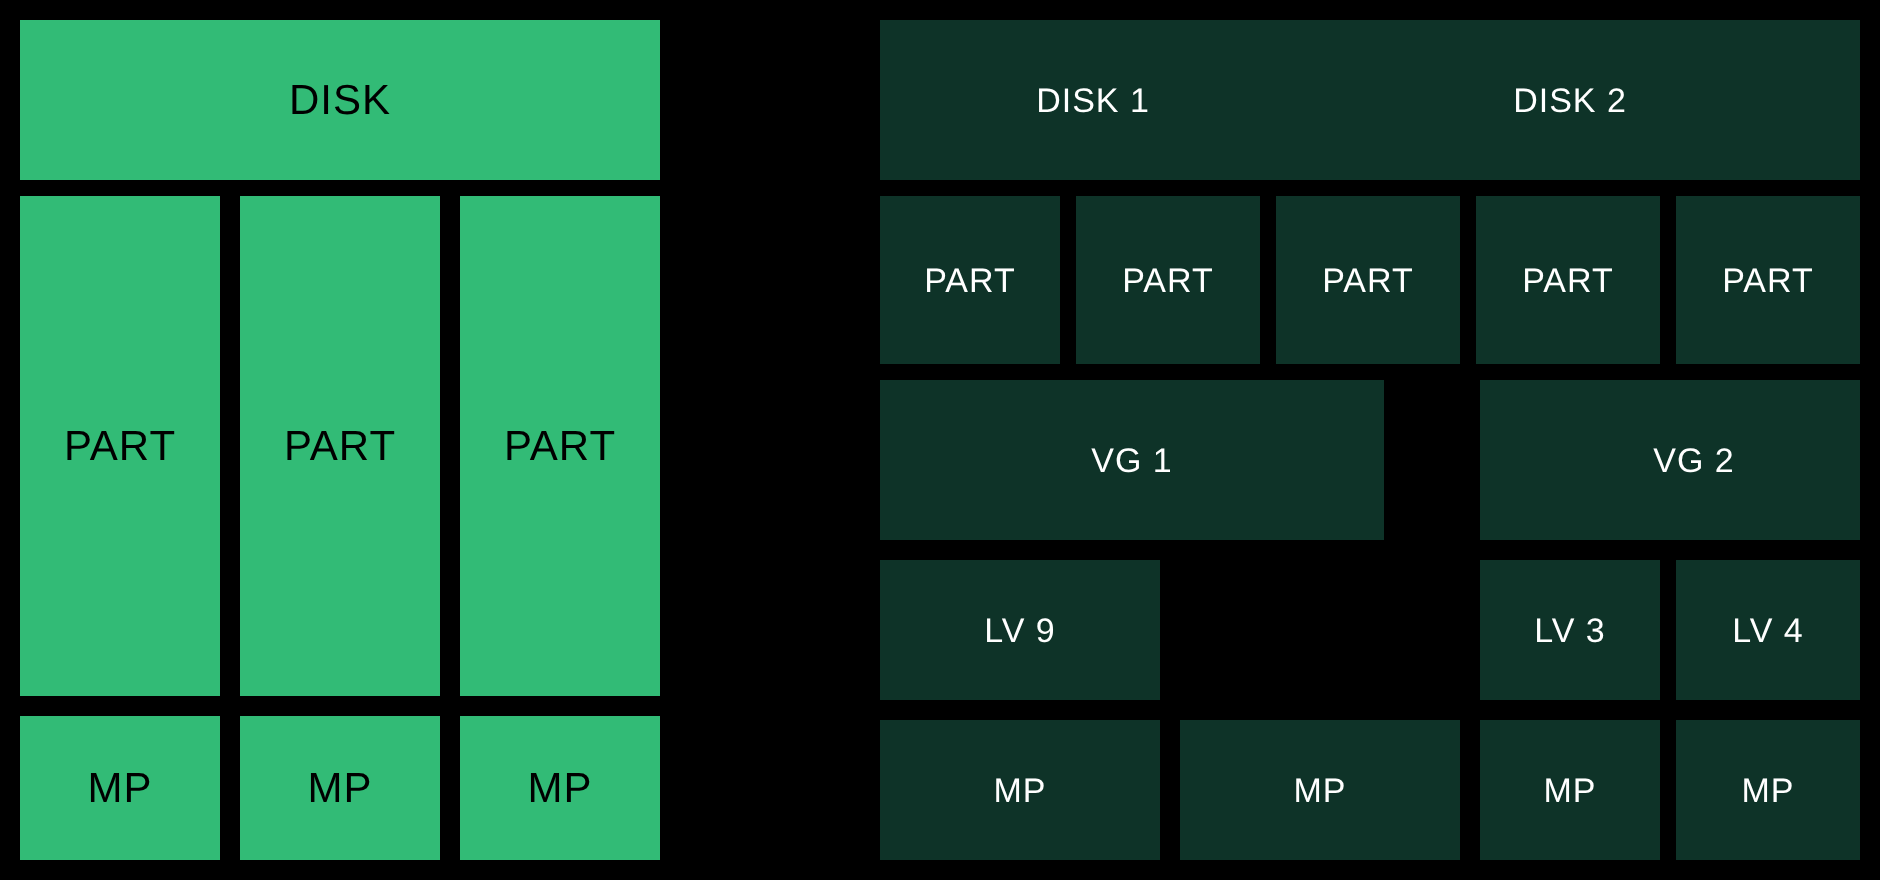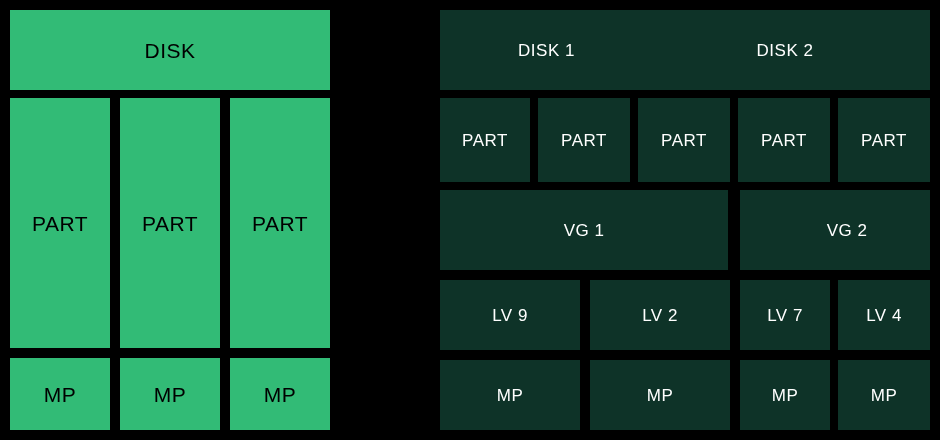--- a/index.html
+++ b/index.html
@@ -105,34 +105,31 @@
       </div>
       <div class="node lvm" style="left: 208px; top: 98px; width: 92px; height: 84px;">
         <span class="label">PART</span>
       </div>
       <div class="node lvm" style="left: 308px; top: 98px; width: 92px; height: 84px;">
         <span class="label">PART</span>
       </div>
       <div class="node lvm" style="left: 408px; top: 98px; width: 92px; height: 84px;">
         <span class="label">PART</span>
       </div>
-      <div class="node lvm" style="left: 10px; top: 190px; width: 288px; height: 80px;">
+      <div class="node lvm" style="left: 10px; top: 190px; width: 252px; height: 80px;">
         <span class="label">VG 1</span>
       </div>
       <div class="node lvm" style="left: 310px; top: 190px; width: 190px; height: 80px; padding-left: 24px;">
         <span class="label">VG 2</span>
       </div>
       <div class="node lvm" style="left: 10px; top: 280px; width: 140px; height: 70px;">
         <span class="label">LV 9</span>
       </div>
-      <div class="node lvm" style="left: 160px; top: 280px; width: 140px; height: 70px;">
-        <span class="label">LV 2</span>
-      </div>
       <div class="node lvm" style="left: 310px; top: 280px; width: 90px; height: 70px;">
-        <span class="label">LV 7</span>
+        <span class="label">LV 3</span>
       </div>
       <div class="node lvm" style="left: 408px; top: 280px; width: 92px; height: 70px;">
         <span class="label">LV 4</span>
       </div>
       <div class="node lvm" style="left: 10px; top: 360px; width: 140px; height: 70px;">
         <span class="label">MP</span>
       </div>
       <div class="node lvm" style="left: 160px; top: 360px; width: 140px; height: 70px;">
         <span class="label">MP</span>
       </div>

